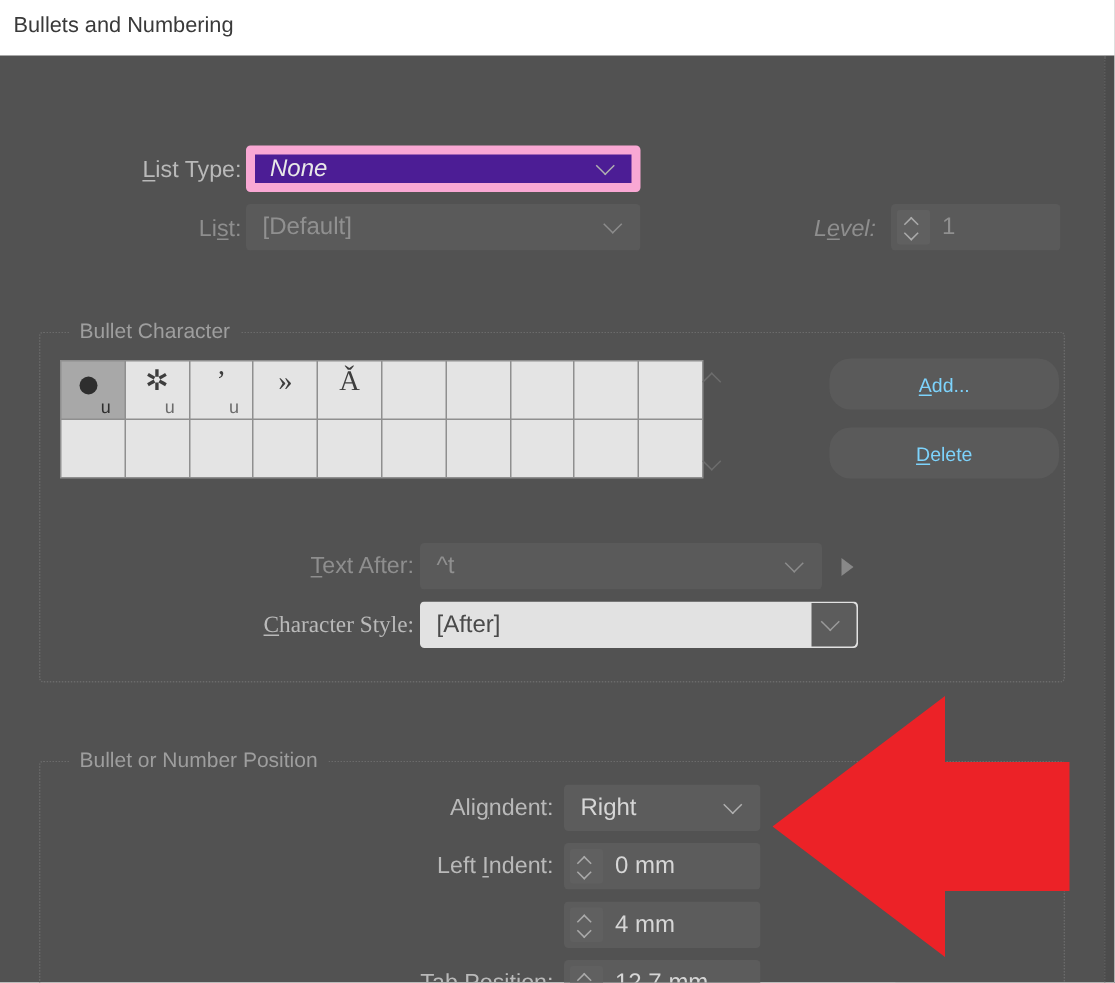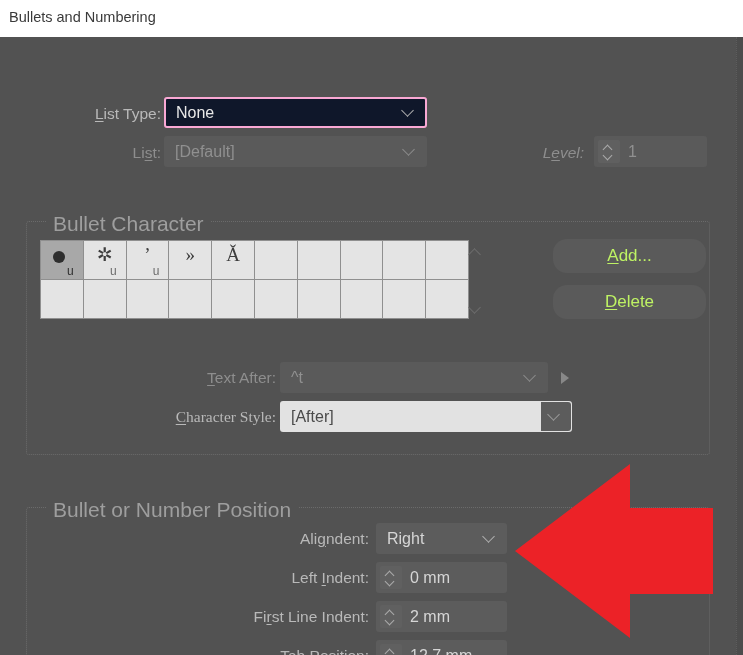--- a/index.html
+++ b/index.html
@@ -76,22 +76,23 @@
     top: 50%;
     transform: translateY(-50%);
     font-size: 16px;
     color: #d6d6d6;
     white-space: nowrap;
   }
   .field.disabled { background: #5a5a5a; }
   .field.disabled .val { color: #909090; }
 
   .field.focused {
-    border: 2px solid #f9a8d4;
-    background: #0f172a;
+    border: 6px solid #f9a8d4;
+    background: #4c1d95;
+    font-style: italic;
   }
   .field.focused .val { color: #e8e8e8; }
 
   .field.light {
     background: #e2e2e2;
   }
   .field.light .val { color: #4a4a4a; }
 
   
   .chev {
@@ -165,21 +166,21 @@
 
   
   .groupbox {
     position: absolute;
     box-sizing: border-box;
     border: 1px dotted #6b6b6b;
     border-radius: 3px;
   }
   .group-title {
     position: absolute;
-    font-size: 21px;
+    font-size: 14px;
     color: #9e9e9e;
     background: #525252;
     padding: 0 7px;
     white-space: nowrap;
   }
 
   
   .bullet-grid {
     position: absolute;
     display: grid;
@@ -250,22 +251,22 @@
 
   
   .btn {
     position: absolute;
     box-sizing: border-box;
     background: #5a5a5a;
     border-radius: 14px;
     display: flex;
     align-items: center;
     justify-content: center;
-    font-size: 17px;
-    color: #bef264;
+    font-size: 13px;
+    color: #7dd3fc;
   }
 
   
   .tri-btn {
     position: absolute;
     width: 14px; height: 16px;
   }
   .tri-btn::after {
     content: "";
     position: absolute;
@@ -406,29 +407,26 @@
       <span>Left&nbsp;</span><span class="u">I</span><span>ndent:</span>
     </div>
     <div class="field" style="left:376px; top:525px; width:131px; height:31px;">
       <span class="spinner">
         <span class="a up"></span>
         <span class="a dn"></span>
       </span>
       <span class="val after-spin">0 mm</span>
     </div>
 
-    <div class="lbl" style="right:367px; top:571px;">
-      <span>Fi</span><span class="u">r</span><span>st Line Indent:</span>
-    </div>
     <div class="field" style="left:376px; top:564px; width:131px; height:31px;">
       <span class="spinner">
         <span class="a up"></span>
         <span class="a dn"></span>
       </span>
-      <span class="val after-spin">2 mm</span>
+      <span class="val after-spin">4 mm</span>
     </div>
 
     <div class="lbl" style="right:367px; top:610px;">
       <span>Ta</span><span class="u">b</span><span>&nbsp;Position:</span>
     </div>
     <div class="field" style="left:376px; top:603px; width:131px; height:31px;">
       <span class="spinner">
         <span class="a up"></span>
 
       </span>

